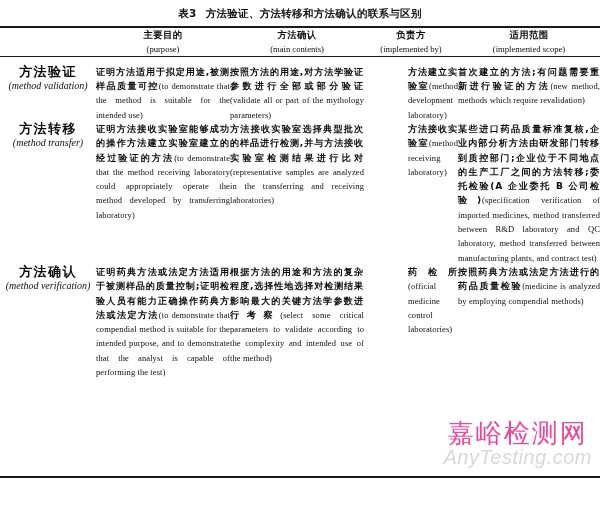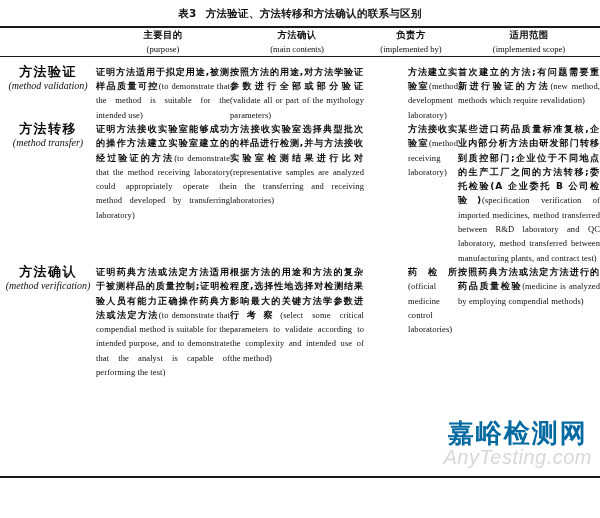--- a/index.html
+++ b/index.html
@@ -149,22 +149,22 @@
     position: absolute;
     right: 8px;
     bottom: 24px;
     text-align: center;
     pointer-events: none;
     user-select: none;
   }
   .watermark .wm-cn {
     font-family: "DejaVu Sans", "Liberation Sans", sans-serif;
     font-size: 26px;
-    font-weight: bold;
-    color: #0369a1;
+    font-weight: normal;
+    color: #ec4899;
     letter-spacing: 2px;
     line-height: 30px;
     display: block;
   }
   .watermark .wm-en {
     font-family: "Liberation Sans", "DejaVu Sans", sans-serif;
     font-size: 20px;
     font-style: italic;
     color: #d8d8d8;
     letter-spacing: 0.5px;

